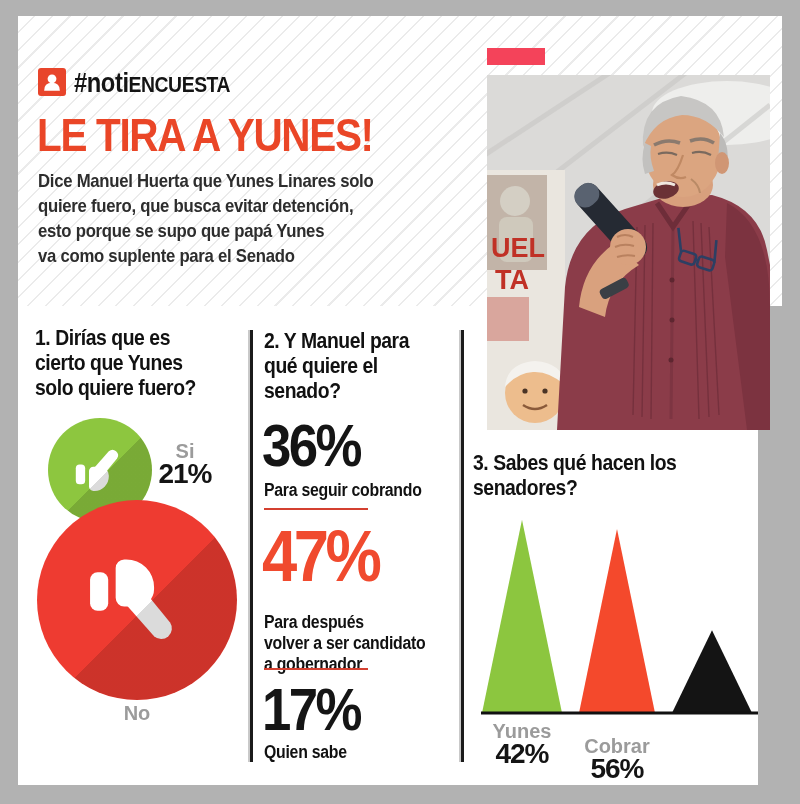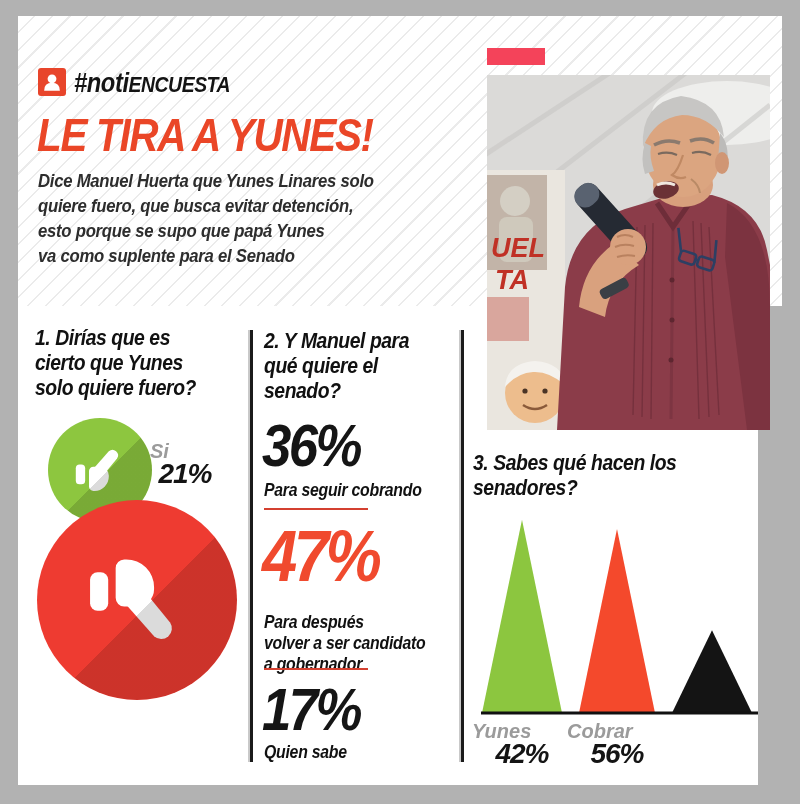--- a/index.html
+++ b/index.html
@@ -1,18 +1,18 @@
 <!DOCTYPE html>
 <html lang="es"><head>
 <meta charset="utf-8">
 <style>
   html,body{margin:0;padding:0;}
   #stage{position:relative;width:800px;height:804px;background:#b2b2b2;
          font-family:"Liberation Sans",sans-serif;overflow:hidden;}
-  .card{position:absolute;left:18px;top:16px;width:740px;height:769px;background:#ffffff;font-style:italic;}
+  .card{position:absolute;left:18px;top:16px;width:740px;height:769px;background:#ffffff;}
   .stripes{position:absolute;left:0;top:0;width:764px;height:290px;
     background:repeating-linear-gradient(135deg,#ffffff 0px,#ffffff 11px,#ebebeb 11px,#ebebeb 12.5px);}
   .cx{transform:scaleX(.88);transform-origin:0 0;}
   .abs{position:absolute;}
 
   
   .avatar{left:20px;top:52px;width:28px;height:28px;background:#e8452b;border-radius:3px;
           display:flex;align-items:center;justify-content:center;}
   .hashtag{left:56px;top:52px;font-weight:bold;color:#141414;white-space:nowrap;letter-spacing:-.5px;}
   .hashtag .p1{font-size:27px;}
@@ -35,42 +35,42 @@
   #q1-title{left:17px;top:309px;}
   #q2-title{left:246px;top:312px;}
   #q3-title{left:455px;top:434px;}
 
   
   .circle{border-radius:50%;position:absolute;display:flex;align-items:center;justify-content:center;overflow:hidden;}
   .circle .lshadow{position:absolute;inset:0;border-radius:50%;
     background:linear-gradient(135deg,rgba(0,0,0,0) 54%,rgba(0,0,0,.14) 54%);}
   #circle-up{left:30px;top:402px;width:104px;height:104px;background:#8dc63f;}
   #circle-down{left:19px;top:484px;width:200px;height:200px;background:#ee3b31;}
-  .opt-label{color:#9b9b9b;font-weight:bold;font-size:20px;line-height:22px;text-align:left;}
+  .opt-label{color:#9b9b9b;font-weight:bold;font-size:20px;line-height:22px;text-align:center;}
   .opt-pct{color:#141414;font-weight:bold;font-size:28px;line-height:24px;text-align:center;letter-spacing:-1px;}
   #si-block{left:132px;top:424px;width:70px;}
   #no-block{left:59px;top:686px;width:120px;}
 
   
   .bignum{left:244px;font-weight:bold;color:#151515;letter-spacing:-3px;line-height:1;white-space:nowrap;}
   #num-0{top:400px;font-size:60px;}
   #num-1{top:504px;font-size:72px;color:#f04a2e;letter-spacing:-4px;}
   #num-2{top:664px;font-size:60px;}
   .numlabel{left:246px;font-size:18px;font-weight:bold;color:#111;line-height:21px;white-space:nowrap;letter-spacing:-.3px;}
   #label-0{top:464px;}
   #label-1{top:596px;}
   #label-2{top:726px;}
   .redline{left:246px;width:104px;height:2px;background:#d44030;}
   #hr-0{top:492px;}
   #hr-1{top:652px;}
 
   
   #tri-wrap{left:460px;top:497px;width:283px;height:212px;}
   .tri-col{position:absolute;top:704px;width:100px;text-align:center;}
-  #tri-col-0{left:454px;} #tri-col-1{left:549px;} #tri-col-2{left:644px;}
+  #tri-col-0{left:454px;} #tri-col-1{left:549px;margin-top:15px;} #tri-col-2{left:644px;}
 </style>
 </head>
 <body>
 
 <div id="stage">
   <div class="card">
     <div class="stripes"></div>
 
     <div class="abs avatar">
       <svg width="22" height="22" viewBox="0 0 28 28">
@@ -190,20 +190,21 @@
       <svg width="128" height="128" viewBox="0 0 120 120">
         <g fill="#ffffff" transform="scale(1,-1) translate(0,-120)">
           <rect x="16" y="50" width="17" height="36" rx="7"></rect>
           <path d="M40 54 h20 a16 16 0 0 1 16 16 v2 a26 26 0 0 1 -26 26 h-2 a8 8 0 0 1 -8 -8 v-28 a8 8 0 0 1 8 -8 z"></path>
           <path d="M46 60 L76 26 a10 10 0 0 1 15 13 L64 72 z"></path>
         </g>
       </svg>
       <div class="lshadow"></div>
     </div>
     <div class="abs" id="no-block">
+      <div class="opt-label">No</div>
     </div>
 
     <div class="abs qtitle cx" id="q2-title">
       <div>2. Y Manuel para</div>
       <div>qué quiere el</div>
       <div>senado?</div>
     </div>
     <div class="abs bignum cx" id="num-0" style="color: rgb(21, 21, 21);">36%</div>
     <div class="abs numlabel cx" id="label-0">
       <div>Para seguir cobrando</div>

